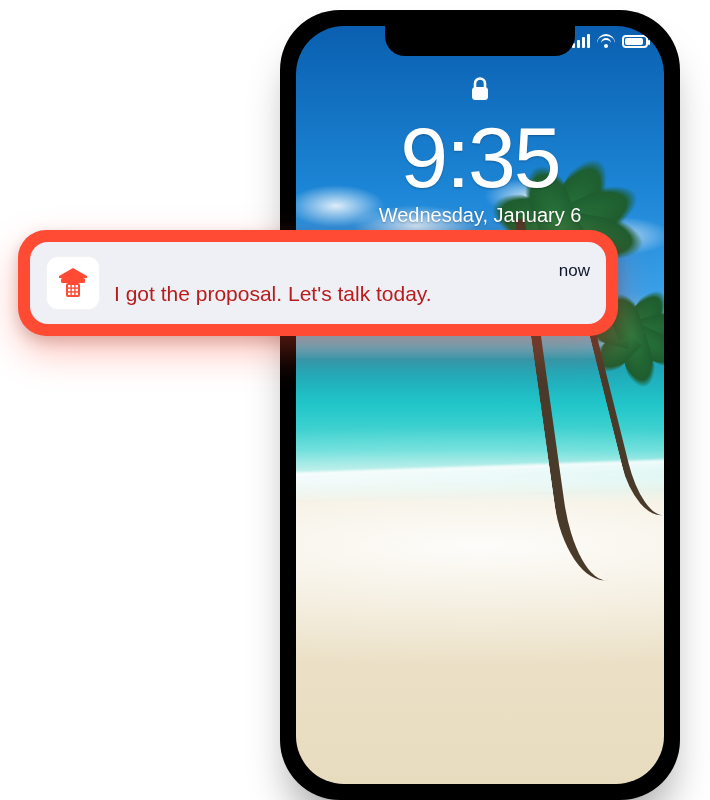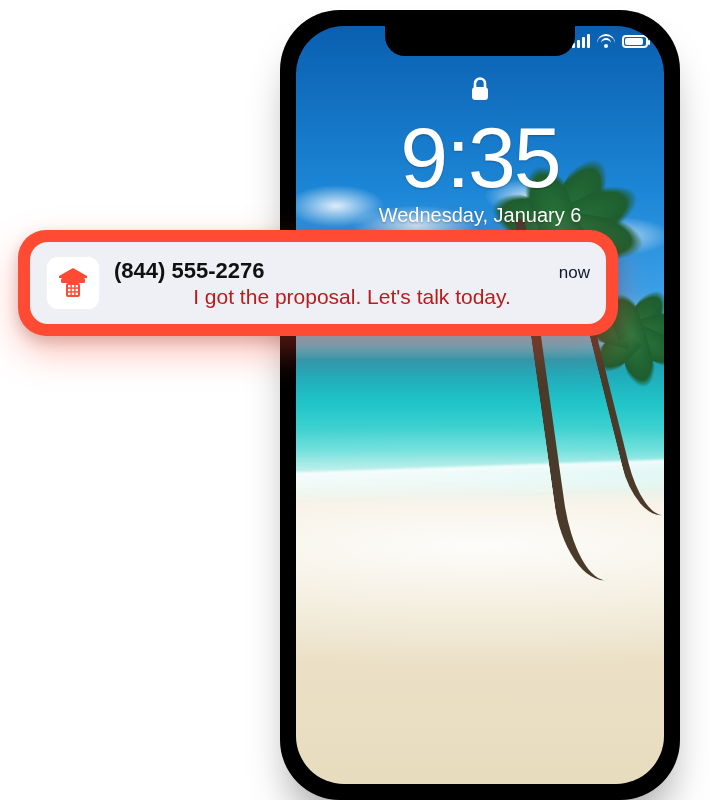--- a/index.html
+++ b/index.html
@@ -1,16 +1,16 @@
 <!DOCTYPE html>
 <html><head>
 <meta charset="utf-8">
 <style>
   html,body{margin:0;padding:0;width:710px;height:800px;background:#fff;font-family:-apple-system,BlinkMacSystemFont,"Segoe UI",Helvetica,Arial,sans-serif;overflow:hidden;}
-  .stage{position:relative;width:710px;height:736px;text-align:center;}
+  .stage{position:relative;width:710px;height:736px;}
 
   
   .phone{
     position:absolute;
     left:280px; top:10px;
     width:400px; height:790px;
     border-radius:60px;
     background:#000;
     box-shadow:0 30px 40px -10px rgba(0,0,0,.35);
     padding:16px;
@@ -228,21 +228,20 @@
             <rect x="18.8" y="25.8" width="2.4" height="2.4"></rect>
             <rect x="22.6" y="25.8" width="2.4" height="2.4"></rect>
             <rect x="15" y="29.6" width="2.4" height="2.4"></rect>
             <rect x="18.8" y="29.6" width="2.4" height="2.4"></rect>
             <rect x="22.6" y="29.6" width="2.4" height="2.4"></rect>
           </g>
         </svg>
       </div>
       <div class="notif-body">
         <div class="notif-head">
-          <span class="title">(844) 555-2276</span>
           <span class="ts">now</span>
         </div>
         <div class="msg">I got the proposal. Let's talk today.</div>
       </div>
     </div>
   </div>
 
 </div>
 
 </body></html>

